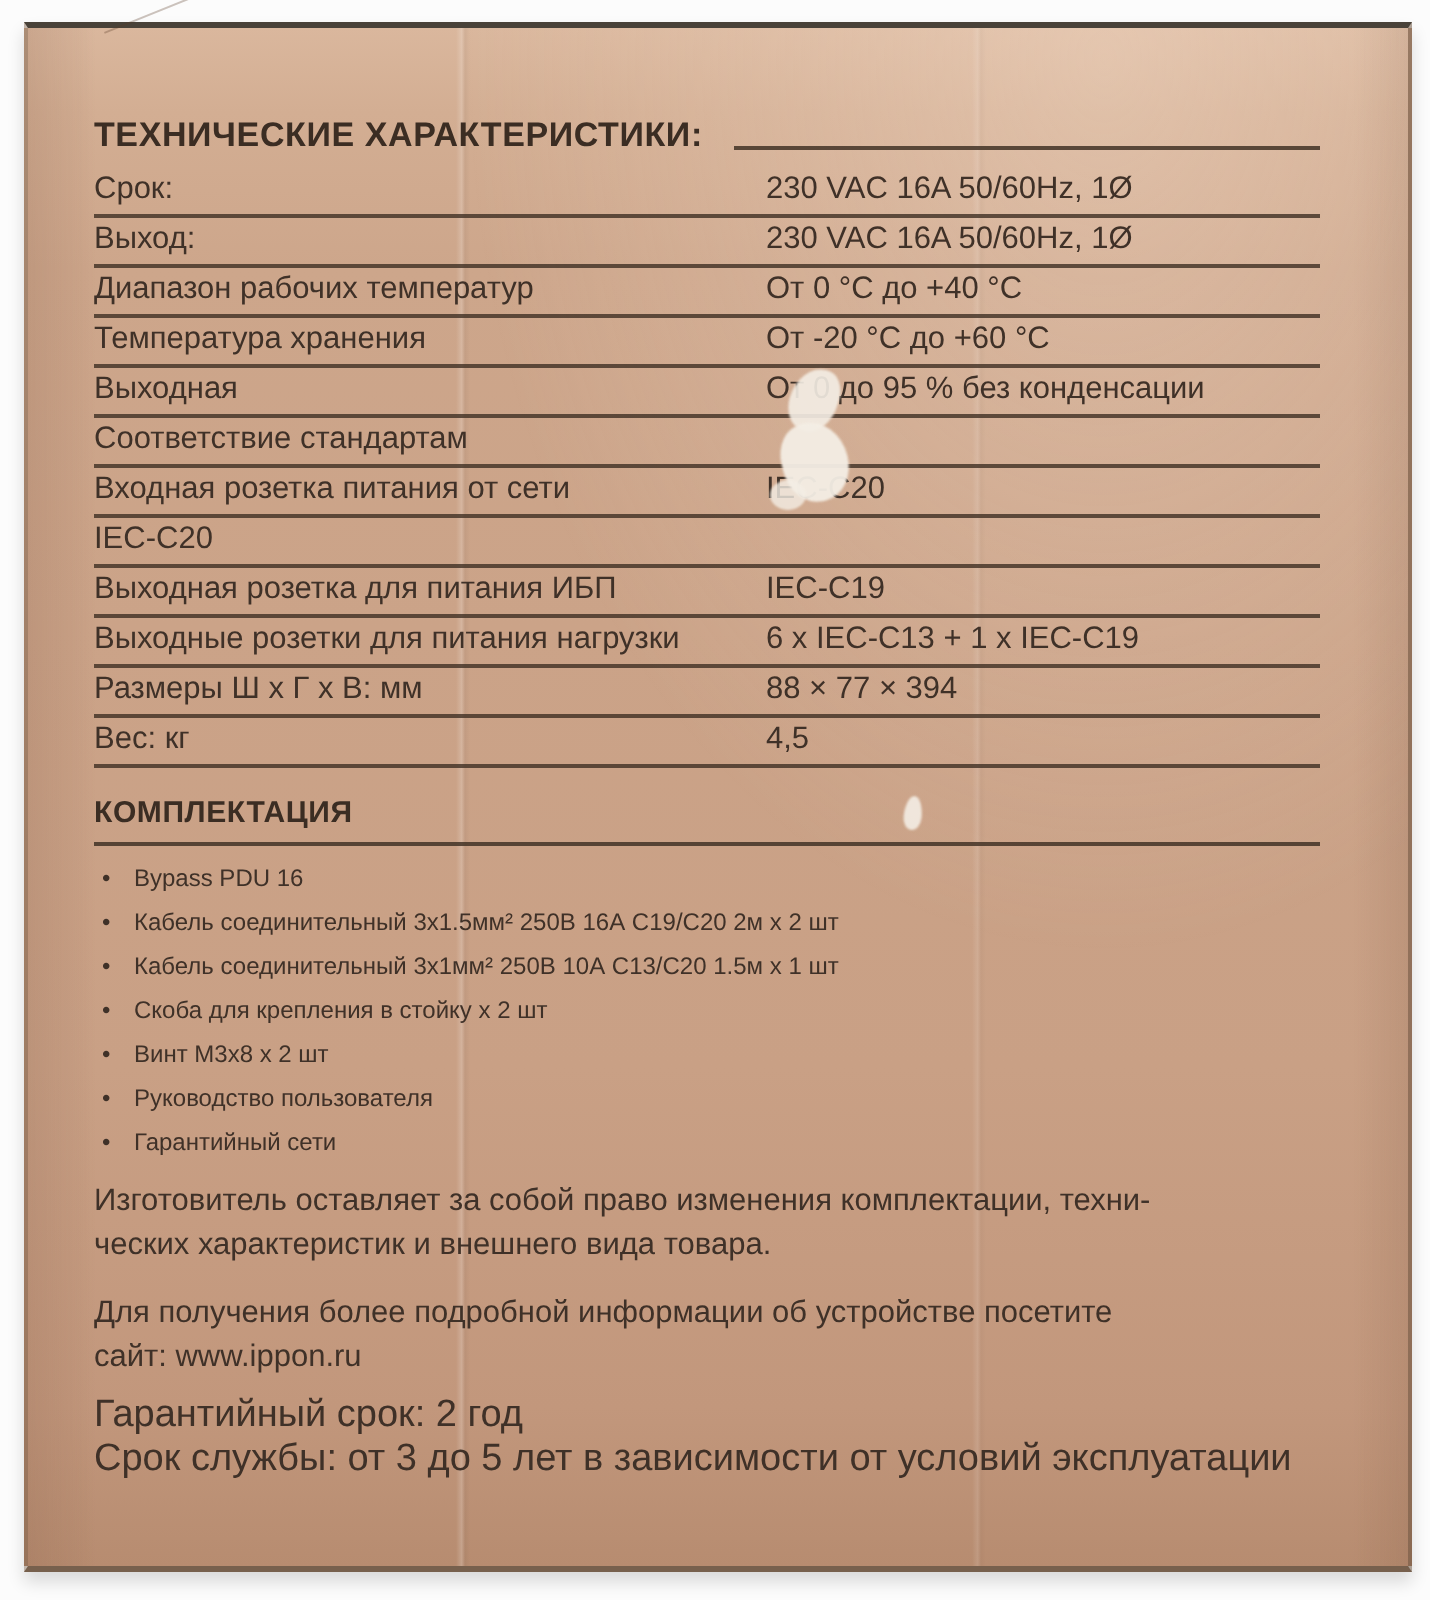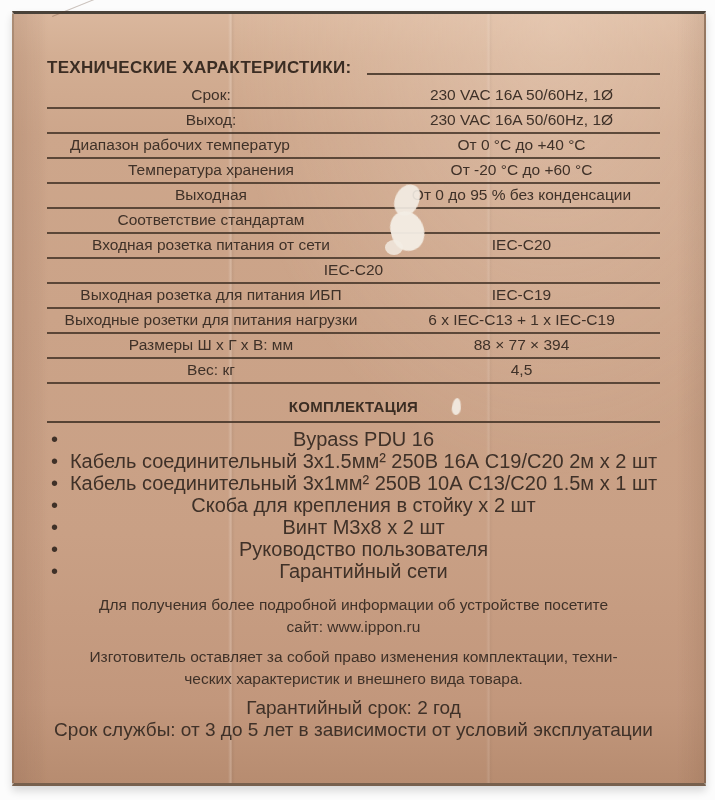--- a/index.html
+++ b/index.html
@@ -15,21 +15,20 @@
     border-bottom:3px solid #77604d;
     border-left:2px solid rgba(125,95,72,.45);
     border-right:2px solid rgba(110,85,65,.55);
     background:
       radial-gradient(ellipse at 78% 2%, rgba(255,236,220,.30), rgba(255,236,220,0) 42%),
       linear-gradient(90deg, rgba(120,80,60,.16) 0, rgba(120,80,60,.05) 26px, rgba(120,80,60,0) 34px),
       linear-gradient(90deg, rgba(120,80,60,0) 96%, rgba(110,75,55,.14) 100%),
       linear-gradient(180deg,#dab79d 0,#d3ae93 42px,#cda68b 120px,#cba388 300px,#c9a085 520px,#c2977c 690px,#b78c70 100%);
     box-shadow:0 5px 8px rgba(0,0,0,.14);
     color:#3f3128;
-    text-align:center;
   }
   .crease{position:absolute;top:0;bottom:0;width:7px;pointer-events:none;
     background:linear-gradient(90deg,rgba(0,0,0,0),rgba(255,255,255,.26) 40%,rgba(0,0,0,.06) 65%,rgba(0,0,0,0));}
   .crease.c1{left:214px;opacity:.75;}
   .crease.c2{left:472px;opacity:.45;}
   .corner-crease{position:absolute;left:38px;top:2px;width:70px;height:1px;
     background:rgba(90,60,40,.30);transform:rotate(-22deg);transform-origin:left top;}
   .scuff{position:absolute;pointer-events:none;}
   .scuff .s{position:absolute;background:#f4eee5;filter:blur(.6px);}
   .s1{left:381px;top:170px;width:24px;height:32px;border-radius:60% 40% 55% 45%;transform:rotate(16deg);opacity:.9;}
@@ -55,21 +54,21 @@
   .spec-row:nth-child(3) .spec-label{padding-right:70px;}
   .spec-value{flex:1;}
 
   h2{
     margin:13px 0 0 0;font-size:15px;line-height:20px;font-weight:700;
     letter-spacing:.3px;color:#3b2d23;
     padding-bottom:4px;border-bottom:2px solid rgba(66,50,38,.85);
   }
   ul.pack-list{margin:5px 0 0 0;padding:0 0 0 4px;list-style:none;}
   ul.pack-list li{
-    position:relative;padding-left:16px;font-size:20px;line-height:22px;color:#3f3128;
+    position:relative;padding-left:16px;font-size:12px;line-height:22px;color:#3f3128;
   }
   ul.pack-list li::before{content:"\2022";position:absolute;left:0;top:0;}
 
   .para{margin-top:12px;font-size:15.5px;line-height:22px;}
   .para.disclaimer{margin-top:8px;}
   .warranty-block{margin-top:7px;font-size:19px;line-height:22px;}
 </style>
 </head>
 <body>
 
@@ -138,28 +137,28 @@
     <ul class="pack-list">
       <li>Bypass PDU 16</li>
       <li>Кабель соединительный 3х1.5мм² 250В 16А С19/С20 2м х 2 шт</li>
       <li>Кабель соединительный 3х1мм² 250В 10А С13/С20 1.5м х 1 шт</li>
       <li>Скоба для крепления в стойку х 2 шт</li>
       <li>Винт М3х8 х 2 шт</li>
       <li>Руководство пользователя</li>
       <li>Гарантийный сети</li>
     </ul>
 
+    <div class="para disclaimer">
+      <div>Изготовитель  оставляет за собой право изменения комплектации, техни-</div>
+      <div>ческих характеристик и внешнего вида товара.</div>
+    </div>
+
     <div class="para">
       <div>Для получения более подробной информации об устройстве посетите</div>
       <div>сайт: www.ippon.ru</div>
-    </div>
-
-    <div class="para disclaimer">
-      <div>Изготовитель  оставляет за собой право изменения комплектации, техни-</div>
-      <div>ческих характеристик и внешнего вида товара.</div>
     </div>
 
     <div class="warranty-block">
       <div>Гарантийный срок: 2 год</div>
       <div>Срок службы: от 3 до 5 лет в зависимости от условий эксплуатации</div>
     </div>
 
   </div>
 
   <div class="scuff">

